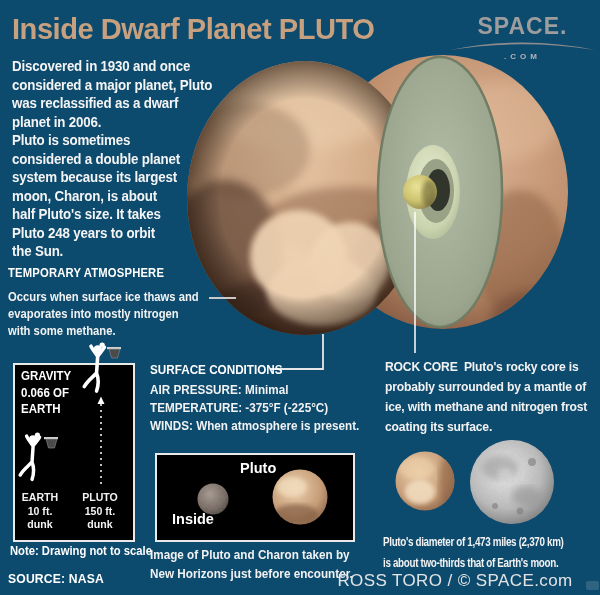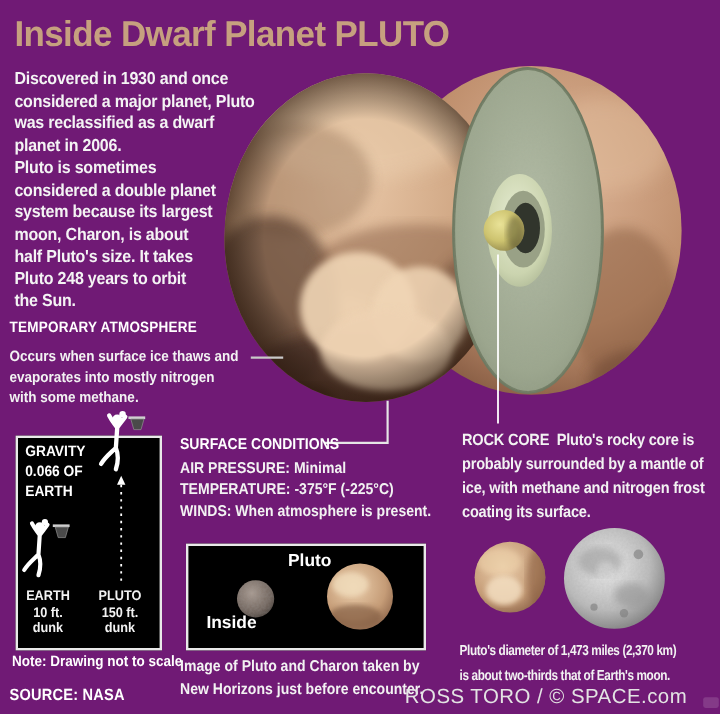--- a/index.html
+++ b/index.html
@@ -1,16 +1,16 @@
 <!DOCTYPE html>
 <html><head>
 <meta charset="utf-8">
 <style>
   html,body{margin:0;padding:0;background:#000;}
-  #canvas{position:relative;width:600px;height:595px;background:#701a75;overflow:hidden;
+  #canvas{position:relative;width:600px;height:595px;background:#0c4a6e;overflow:hidden;
           font-family:"Liberation Sans",sans-serif;}
   #art{position:absolute;left:0;top:0;z-index:2;pointer-events:none;}
   .panelbox{position:absolute;border:2px solid #e9e9e9;z-index:1;background:#000;}
   .txt{position:absolute;z-index:3;color:#f2f2f2;}
   .preline{white-space:pre-line;}
   .cond{transform:scaleX(.9);transform-origin:0 0;}
   .cond92{transform:scaleX(.92);transform-origin:0 0;}
   .condc{transform:scaleX(.92);transform-origin:50% 0;}
   #title{left:12px;top:12px;font-size:30px;font-weight:bold;color:#c6a07f;
          letter-spacing:-.5px;transform:scaleX(.97);transform-origin:0 0;white-space:nowrap;}
@@ -235,20 +235,27 @@
         <circle cx="495" cy="506" r="3" fill="#777" opacity=".6"></circle>
         <circle cx="520" cy="511" r="3.5" fill="#777" opacity=".6"></circle>
         <circle cx="505" cy="476" r="8" fill="#ddd" opacity=".6" filter="url(#b2)"></circle>
       </g>
       <circle cx="512" cy="482" r="42" filter="url(#grainGray)" opacity=".35" fill="#9a9a9a"></circle>
     </g>
   </svg>
 
   <div class="txt" id="title">Inside Dwarf Planet PLUTO</div>
 
+  <div class="txt" id="logo">
+    <div class="brand">SPACE.</div>
+    <svg width="145" height="11" viewBox="0 0 145 11">
+      <path d="M0,10 Q72.5,-5 145,10 Q72.5,-1.5 0,10 Z" fill="#8d8d8d"></path>
+    </svg>
+    <div class="tld">.COM</div>
+  </div>
 
   <div class="txt preline cond92" id="intro">Discovered in 1930 and once
 considered a major planet, Pluto
 was reclassified as a dwarf
 planet in 2006.
 Pluto is sometimes
 considered a double planet
 system because its largest
 moon, Charon, is about
 half Pluto's size. It takes

